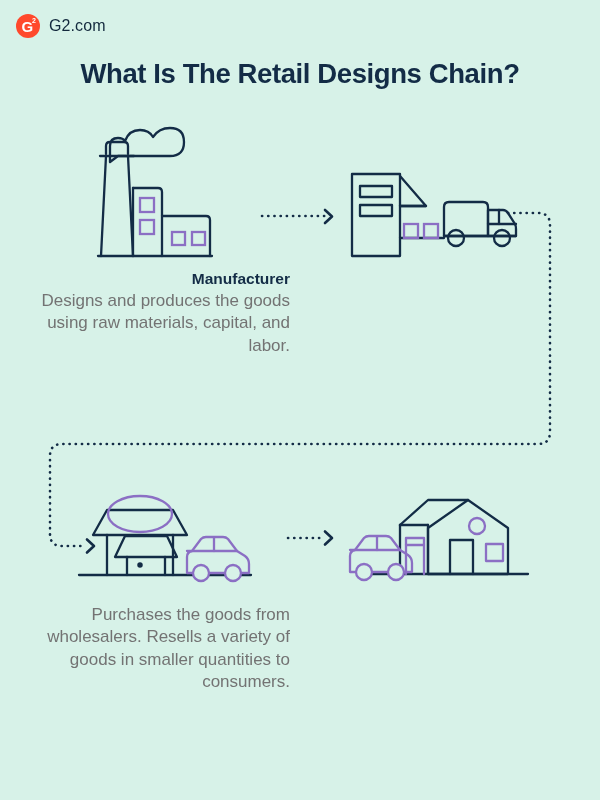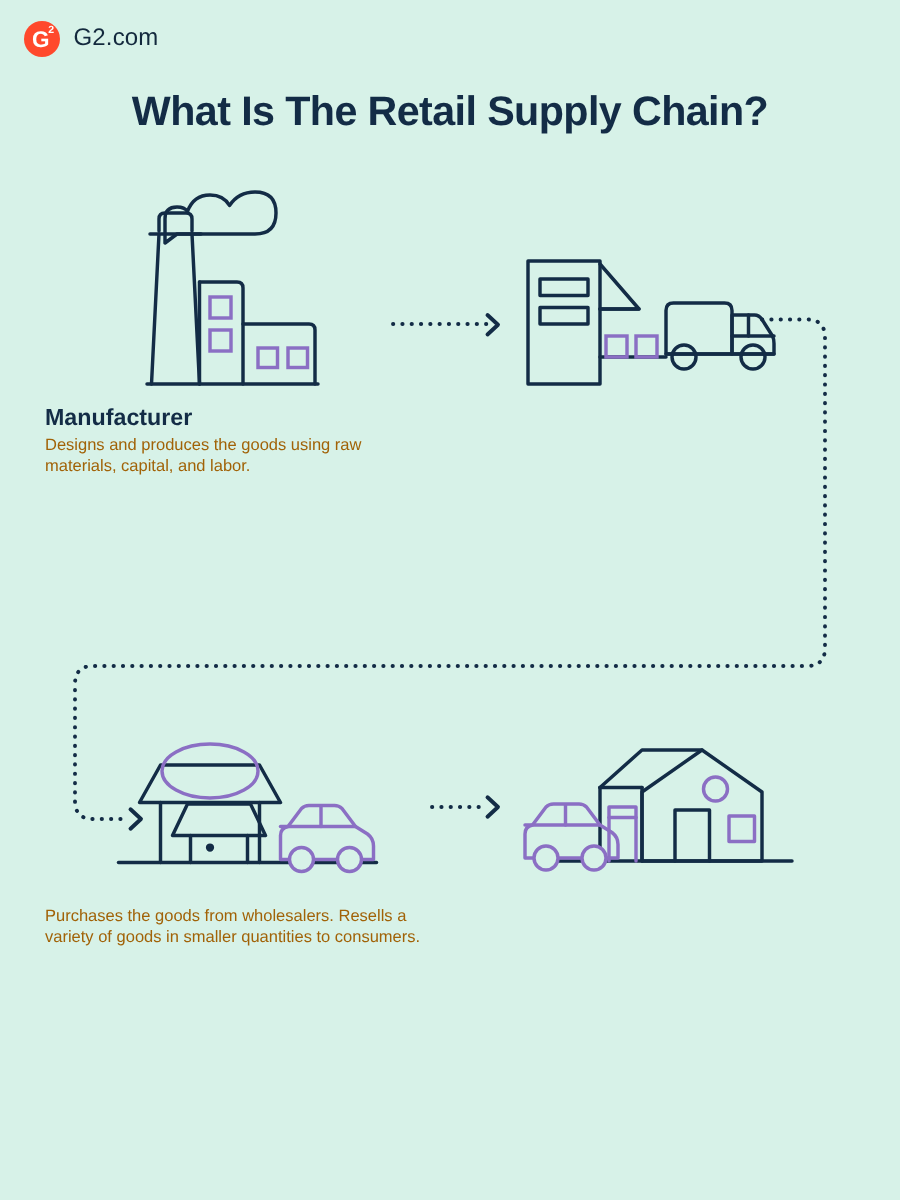--- a/index.html
+++ b/index.html
@@ -73,36 +73,36 @@
     position: absolute;
     top: 0;
     left: 0;
     width: 600px;
     height: 800px;
   }
 
   .node {
     position: absolute;
     width: 260px;
-    text-align: left;
+    text-align: right;
   }
   .node-art {
     height: 150px;
     position: relative;
   }
   .node-art svg { display: block; margin: 0 auto; }
   .node-title {
     color: #132c46;
     font-size: 15.5px;
     font-weight: bold;
     margin-bottom: 2px;
   }
   .node-desc {
-    color: #a16207;
-    font-size: 11px;
+    color: #737373;
+    font-size: 17px;
     line-height: 1.31;
   }
 
   #node-manufacturer { left: 30px; top: 118px; }
   #node-wholesaler   { left: 310px; top: 118px; }
   #node-retailer     { left: 30px; top: 452px; }
   #node-consumer     { left: 310px; top: 452px; }
 
   #node-manufacturer .node-art,
   #node-wholesaler   .node-art { height: 152px; }
@@ -113,21 +113,21 @@
 <body>
 
 <div class="brand">
   <div class="brand-logo">
     <span class="brand-logo-g">G</span>
     <span class="brand-logo-sup">2</span>
   </div>
   <span class="brand-name">G2.com</span>
 </div>
 
-<div class="page-title">What Is The Retail Supply Chain?</div>
+<div class="page-title">What Is The Retail Designs Chain?</div>
 
 <svg class="flow-svg" viewBox="0 0 600 800">
 
   <g>
     <line x1="262" y1="216" x2="325" y2="216" stroke="#132c46" stroke-width="2.6" stroke-linecap="round" stroke-dasharray="0.2 6"></line>
     <polyline points="325,210 332,216.5 325,223" fill="none" stroke="#132c46" stroke-width="2.6" stroke-linecap="round" stroke-linejoin="round"></polyline>
   </g>
 
   <g>
     <path d="M 508 213 L 538 213 Q 550 213 550 225 L 550 432 Q 550 444 538 444

